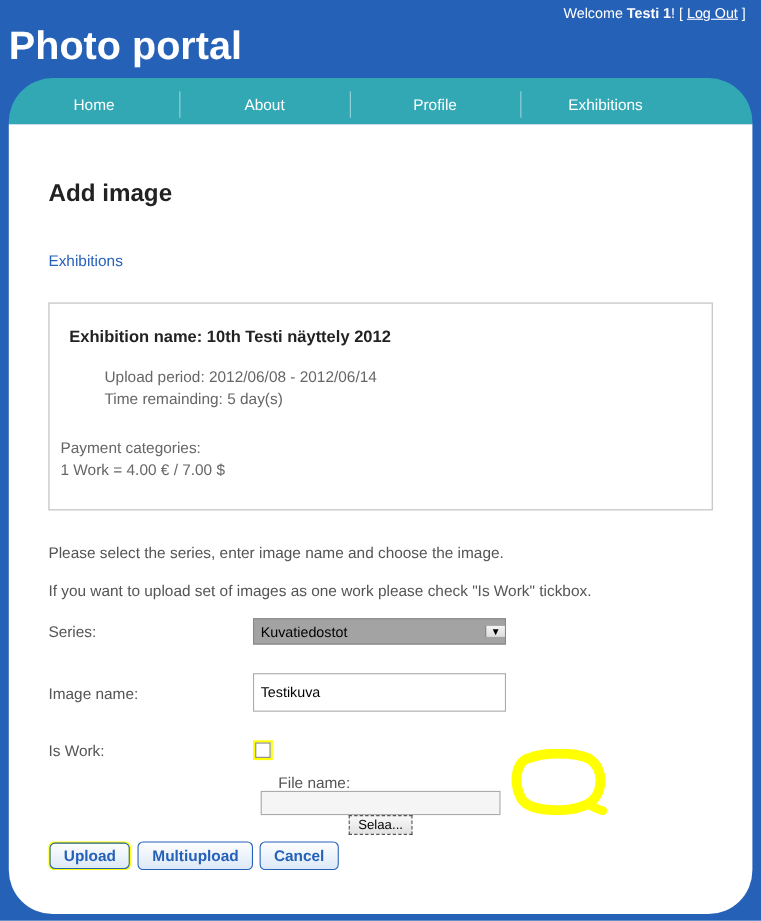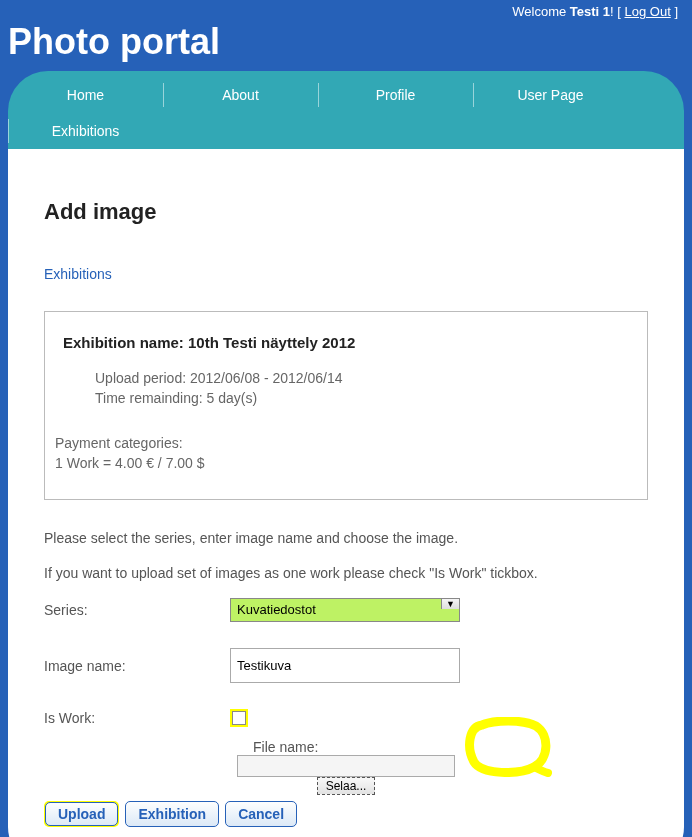--- a/index.html
+++ b/index.html
@@ -113,25 +113,25 @@
     }
     .form-row.tight { margin-bottom: 12px; }
     .form-label {
       width: 186px;
       color: #555;
       font-size: 14px;
     }
     .select-box {
       display: inline-flex;
       border: 1px solid #888;
-      background: #bef264;
+      background: #a3a3a3;
       height: 24px;
       width: 230px;
       font-size: 13px;
-      align-items: flex-start;
+      align-items: center;
     }
     .select-box .sel-text {
       flex: 1;
       padding: 3px 6px;
     }
     .select-box .sel-btn {
       width: 18px;
       border-left: 1px solid #888;
       background: linear-gradient(#f5f5f5,#ddd);
       display: flex;
@@ -218,21 +218,20 @@
   <span>Welcome </span><b>Testi 1</b><span>! [ </span><a href="#">Log Out</a><span> ]</span>
 </div>
 
 <div class="site-title">Photo portal</div>
 
 <div class="nav-wrap">
   <div class="nav">
     <div class="nav-item" style="flex-basis:155px">Home</div>
     <div class="nav-item">About</div>
     <div class="nav-item">Profile</div>
-    <div class="nav-item">User Page</div>
     <div class="nav-item" style="flex-basis:155px">Exhibitions</div>
   </div>
 </div>
 
 <div class="content">
   <h1>Add image</h1>
 
   <span class="link-exh">Exhibitions</span>
 
   <div class="info-box">
@@ -283,18 +282,18 @@
       <svg class="scribble" viewBox="0 0 90 60">
         <path d="M 18 8 C 5 10, 2 30, 10 45 C 18 58, 55 58, 70 50 C 85 42, 86 18, 72 9 C 58 2, 30 3, 18 8 Z" fill="none" stroke="#ffff00" stroke-width="9" stroke-linecap="round" stroke-linejoin="round"></path>
         <path d="M 70 50 C 76 53, 80 55, 84 56" fill="none" stroke="#ffff00" stroke-width="8" stroke-linecap="round"></path>
       </svg>
     </div>
 
     <div class="buttons">
       <span class="hl-upload">
         <button class="btn">Upload</button>
       </span>
-      <button class="btn">Exhibition</button>
+      <button class="btn">Multiupload</button>
       <button class="btn">Cancel</button>
     </div>
 
   </div>
 </div>
 
 </body></html>

